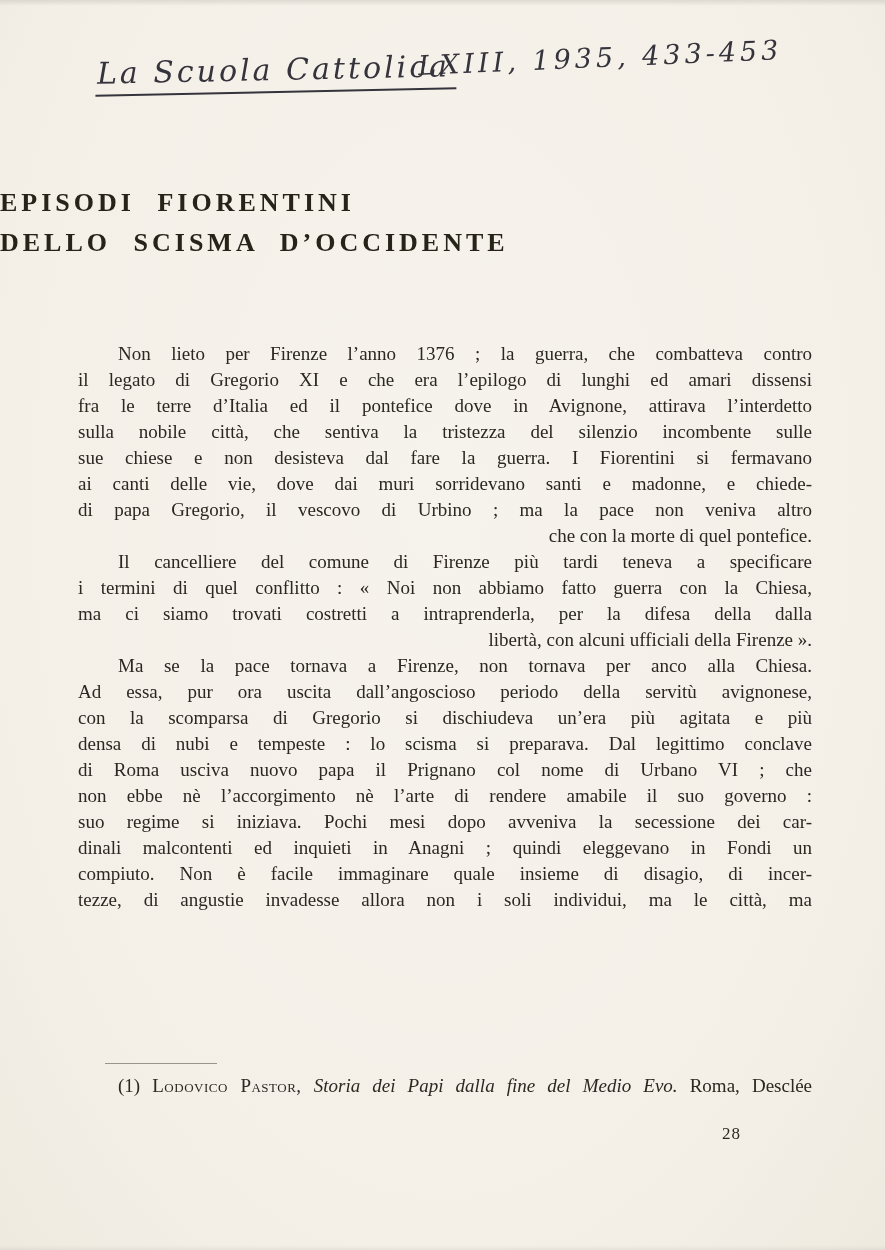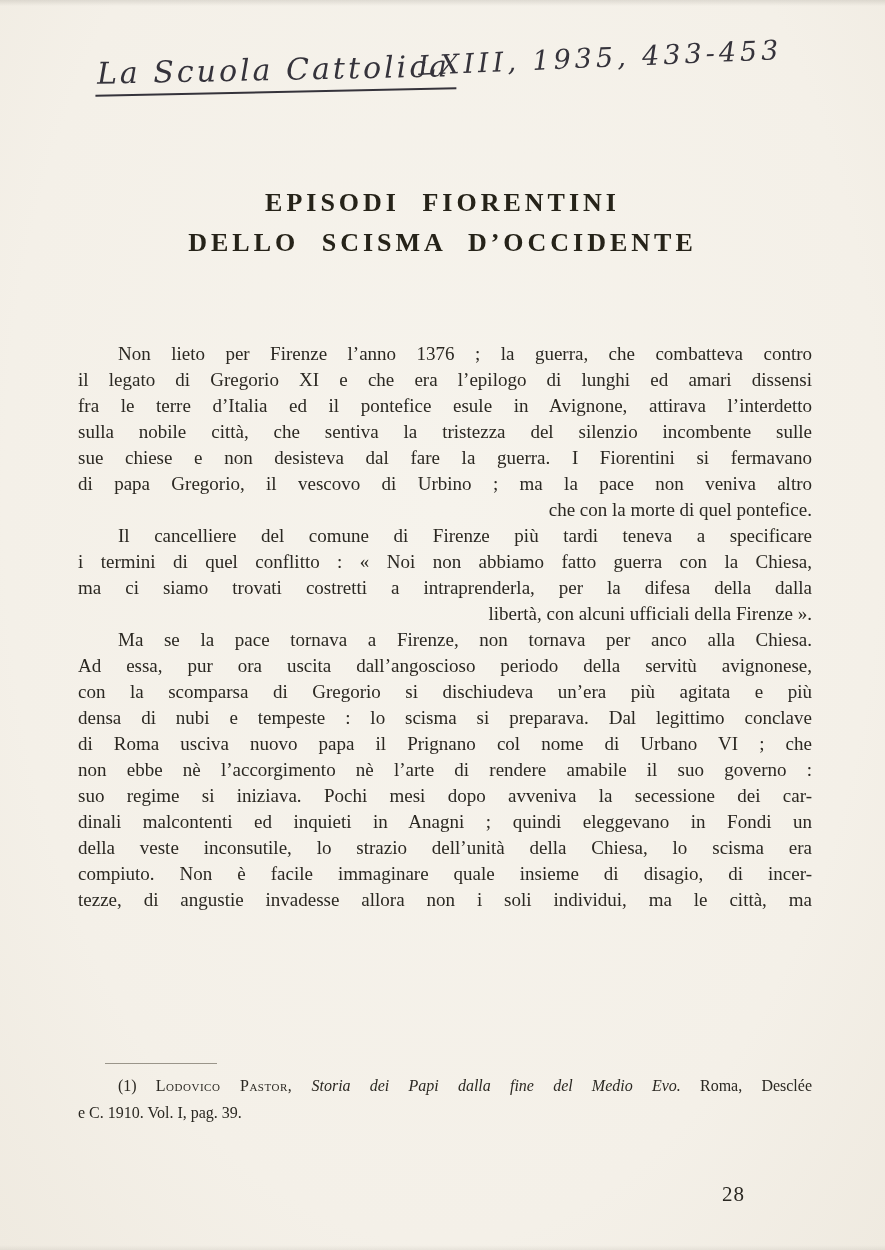--- a/index.html
+++ b/index.html
@@ -45,21 +45,20 @@
     top:42px;left:418px;
     font-size:27px;
     letter-spacing:4px;
     transform:rotate(-2.5deg);
   }
 
   
   .title{
     position:absolute;
     top:183px;left:0;right:0;
-    text-align:center;
     font-weight:700;
     font-size:26px;
     letter-spacing:4px;
     word-spacing:12px;
     line-height:40px;
     color:#262319;
   }
   .title-line{display:block;}
 
   
@@ -85,36 +84,36 @@
   
   .footnote-rule{
     position:absolute;
     top:1063px;left:105px;
     width:112px;height:0;
     border-top:1px solid var(--rule);
   }
   .footnote{
     position:absolute;
     top:1072px;left:78px;right:73px;
-    font-size:16px;
+    font-size:19px;
     line-height:27px;
     color:var(--ink);
   }
   .fn-line.justify{
     text-align:justify;
     text-align-last:justify;
   }
   .fn-indent{display:inline-block;width:40px;}
   .smallcaps{font-variant:small-caps;letter-spacing:.5px;}
   .italic{font-style:italic;}
 
   .page-number{
     position:absolute;
-    top:1182px;left:722px;
-    font-size:21px;
+    top:1124px;left:722px;
+    font-size:17px;
     letter-spacing:1px;
     color:var(--ink);
   }
 </style>
 </head>
 <body>
 
 <div class="page">
 
   <div class="handwriting">
@@ -123,49 +122,48 @@
   </div>
 
   <h1 class="title">
     <span class="title-line">EPISODI FIORENTINI</span>
     <span class="title-line">DELLO SCISMA D’OCCIDENTE</span>
   </h1>
 
   <div class="body" id="body-text">
       <div class="text-line indent justify">Non lieto per Firenze l’anno 1376 ; la guerra, che combatteva contro</div>
       <div class="text-line justify">il legato di Gregorio XI e che era l’epilogo di lunghi ed amari dissensi</div>
-      <div class="text-line justify">fra le terre d’Italia ed il pontefice esule in Avignone, attirava l’interdetto</div>
+      <div class="text-line justify">fra le terre d’Italia ed il pontefice dove in Avignone, attirava l’interdetto</div>
       <div class="text-line justify">sulla nobile città, che sentiva la tristezza del silenzio incombente sulle</div>
       <div class="text-line justify">sue chiese e non desisteva dal fare la guerra. I Fiorentini si fermavano</div>
+      <div class="text-line justify">ai canti delle vie, dove dai muri sorridevano santi e madonne, e chiede-</div>
       <div class="text-line justify">di papa Gregorio, il vescovo di Urbino ; ma la pace non veniva altro</div>
       <div class="text-line">che con la morte di quel pontefice.</div>
       <div class="text-line indent justify">Il cancelliere del comune di Firenze più tardi teneva a specificare</div>
       <div class="text-line justify">i termini di quel conflitto : « Noi non abbiamo fatto guerra con la Chiesa,</div>
       <div class="text-line justify">ma ci siamo trovati costretti a intraprenderla, per la difesa della dalla</div>
       <div class="text-line">libertà, con alcuni ufficiali della Firenze ».</div>
       <div class="text-line indent justify">Ma se la pace tornava a Firenze, non tornava per anco alla Chiesa.</div>
       <div class="text-line justify">Ad essa, pur ora uscita dall’angoscioso periodo della servitù avignonese,</div>
       <div class="text-line justify">con la scomparsa di Gregorio si dischiudeva un’era più agitata e più</div>
       <div class="text-line justify">densa di nubi e tempeste : lo scisma si preparava. Dal legittimo conclave</div>
       <div class="text-line justify">di Roma usciva nuovo papa il Prignano col nome di Urbano VI ; che</div>
       <div class="text-line justify">non ebbe nè l’accorgimento nè l’arte di rendere amabile il suo governo :</div>
       <div class="text-line justify">suo regime si iniziava. Pochi mesi dopo avveniva la secessione dei car-</div>
       <div class="text-line justify">dinali malcontenti ed inquieti in Anagni ; quindi eleggevano in Fondi un</div>
-      <div class="text-line justify">della veste inconsutile, lo strazio dell’unità della Chiesa, lo scisma era</div>
       <div class="text-line justify">compiuto. Non è facile immaginare quale insieme di disagio, di incer-</div>
       <div class="text-line justify">tezze, di angustie invadesse allora non i soli individui, ma le città, ma</div>
     </div>
 
   <div class="footnote-rule"></div>
 
   <div class="footnote">
     <div class="fn-line justify">
       <span class="fn-indent"></span><span>(1)</span>
       <span class="smallcaps">Lodovico Pastor,</span>
       <span class="italic">Storia dei Papi dalla fine del Medio Evo.</span>
       <span>Roma, Desclée</span>
     </div>
-    <div class="fn-line">e C. 1910. Vol. I, pag. 39.</div>
   </div>
 
   <div class="page-number">28</div>
 
 </div>
 
 </body></html>

